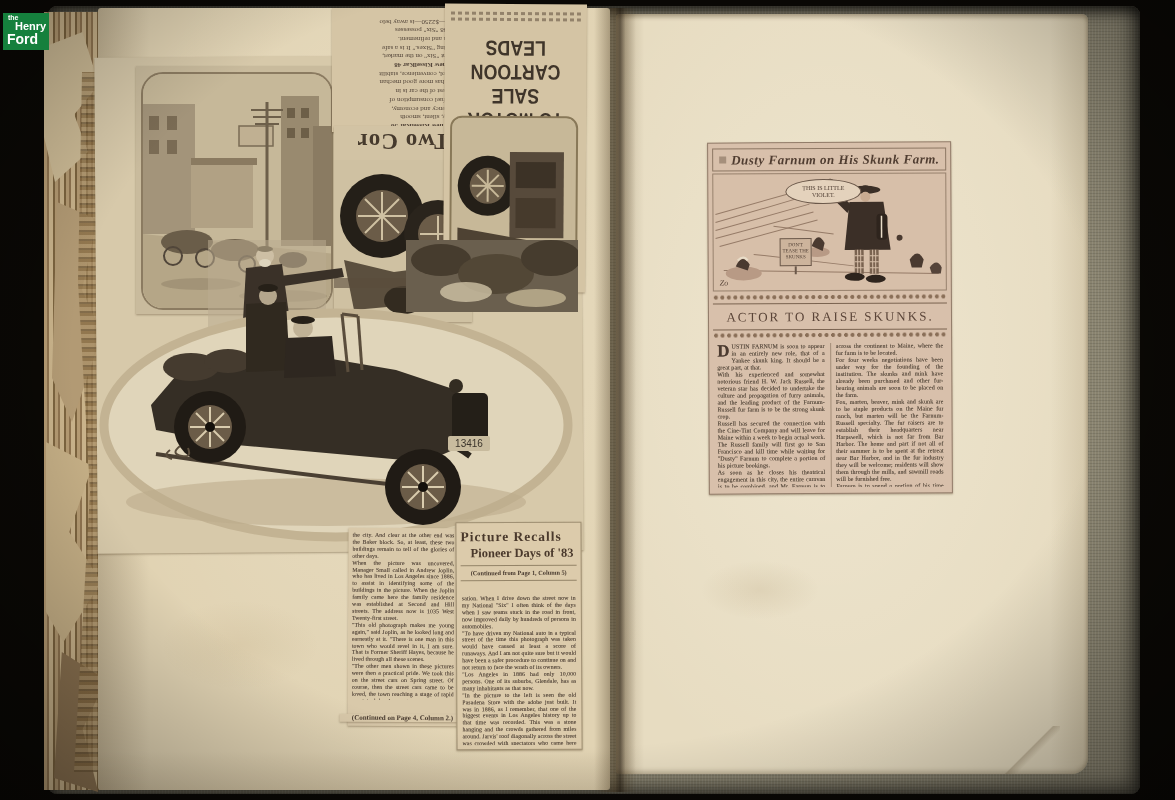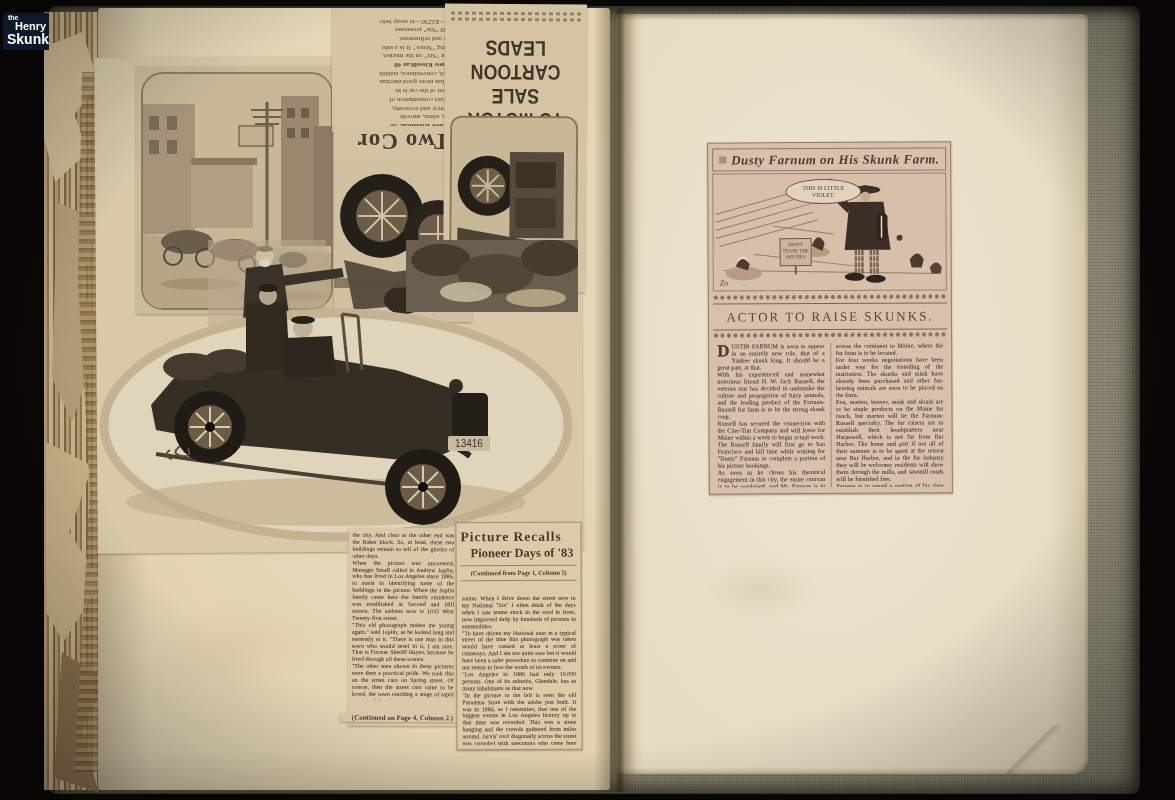--- a/index.html
+++ b/index.html
@@ -1,21 +1,21 @@
 <!DOCTYPE html>
 <html><head>
 <meta charset="utf-8">
 <style>
   html,body{margin:0;padding:0;background:#000;}
   .stage{position:relative;width:1175px;height:800px;background:#0a0805;overflow:hidden;
          font-family:"Liberation Serif","DejaVu Serif",serif;}
   .abs{position:absolute;}
 
   
-  .logo{left:3px;top:13px;width:46px;height:37px;background:#0f172a;color:#fff;
+  .logo{left:3px;top:13px;width:46px;height:37px;background:#15803d;color:#fff;
         font-family:"Liberation Sans","DejaVu Sans",sans-serif;}
   .logo .the{position:absolute;left:5px;top:1px;font-size:7px;font-weight:bold;}
   .logo .henry{position:absolute;left:12px;top:7px;font-size:11px;font-weight:bold;}
   .logo .ford{position:absolute;left:4px;top:18px;font-size:14px;font-weight:bold;}
 
   
   .cover{left:48px;top:6px;width:1092px;height:788px;border-radius:9px;background-color:#89836f;
     background-image:repeating-linear-gradient(90deg,rgba(255,255,255,.08) 0 1px,rgba(0,0,0,0) 1px 3px),
                      repeating-linear-gradient(0deg,rgba(0,0,0,.10) 0 1px,rgba(0,0,0,0) 1px 3px);
     box-shadow:inset 0 6px 14px rgba(0,0,0,.55),inset -8px -8px 18px rgba(0,0,0,.5),inset 4px 4px 10px rgba(0,0,0,.35);}
@@ -378,15 +378,15 @@
 
   <div class="stain" style="left:700px;top:560px;width:120px;height:60px;background:radial-gradient(ellipse,rgba(120,90,40,.10),rgba(0,0,0,0) 70%);"></div>
   <div class="stain" style="left:160px;top:600px;width:160px;height:90px;background:radial-gradient(ellipse,rgba(120,90,40,.08),rgba(0,0,0,0) 70%);"></div>
 
   <div class="abs gutter"></div>
   <div class="abs vignette"></div>
 
   <div class="abs logo">
     <span class="the">the</span>
     <span class="henry">Henry</span>
-    <span class="ford">Skunk</span>
+    <span class="ford">Ford</span>
   </div>
 </div>
 
 </body></html>

